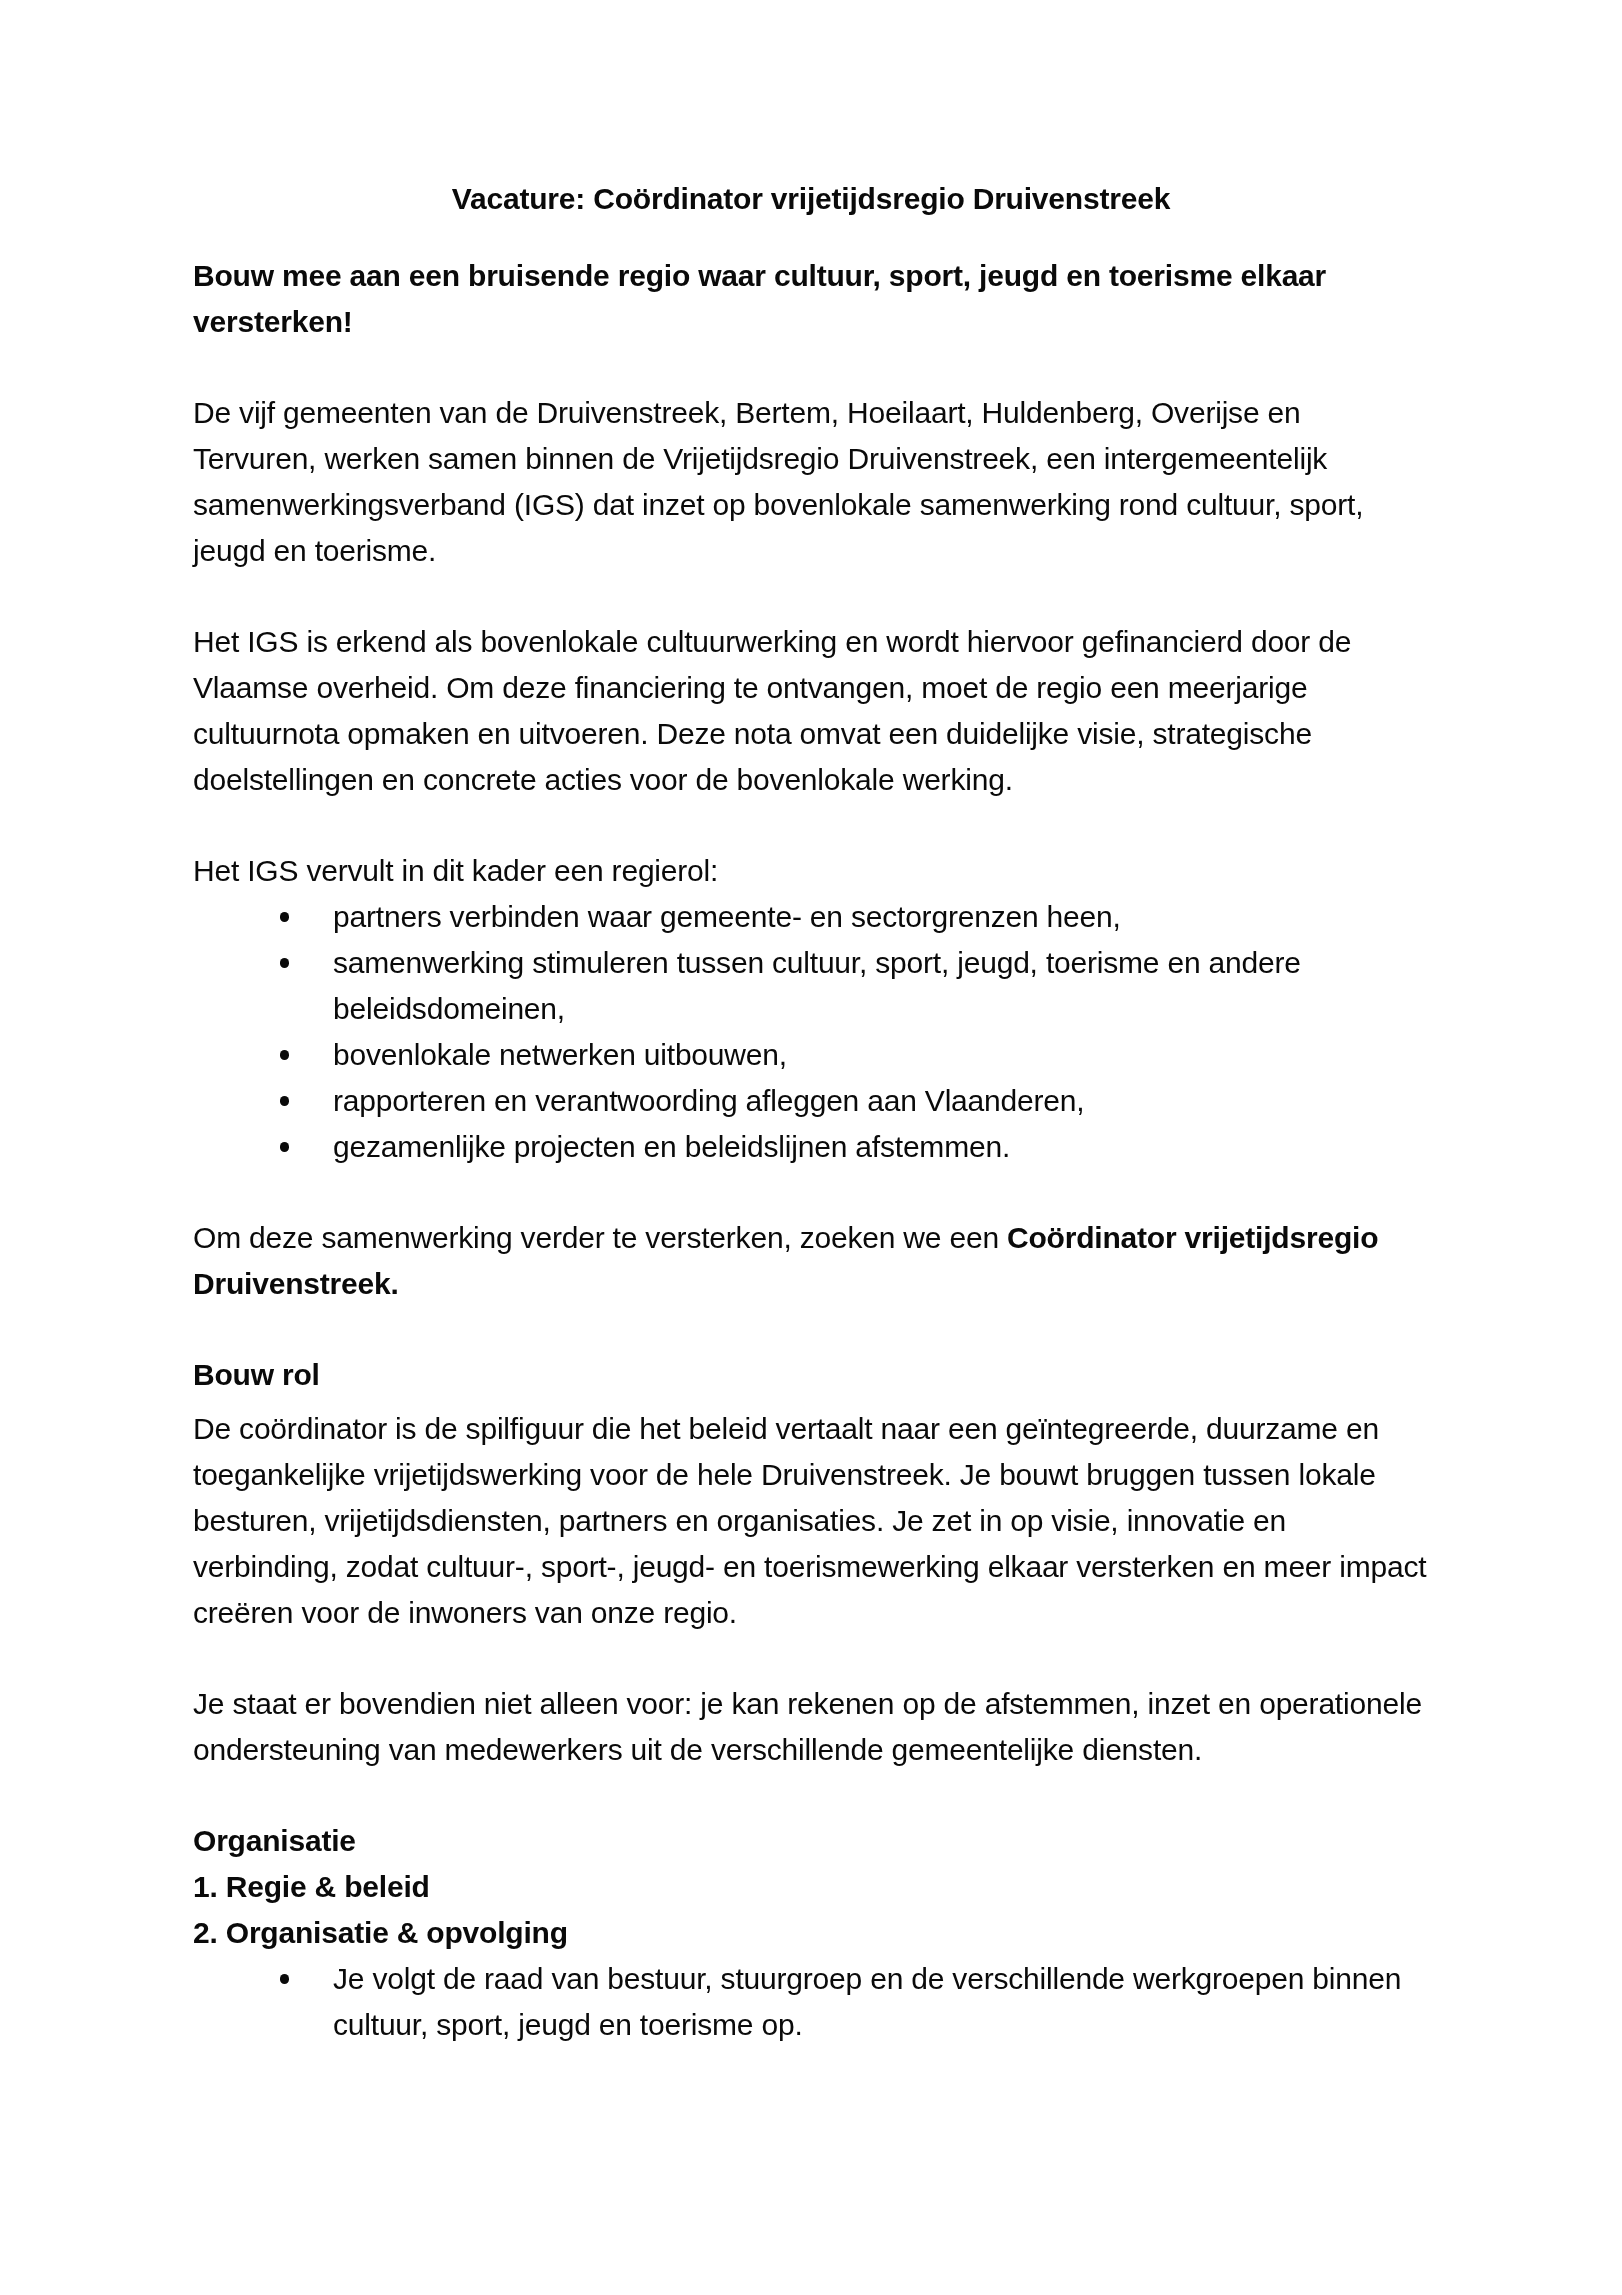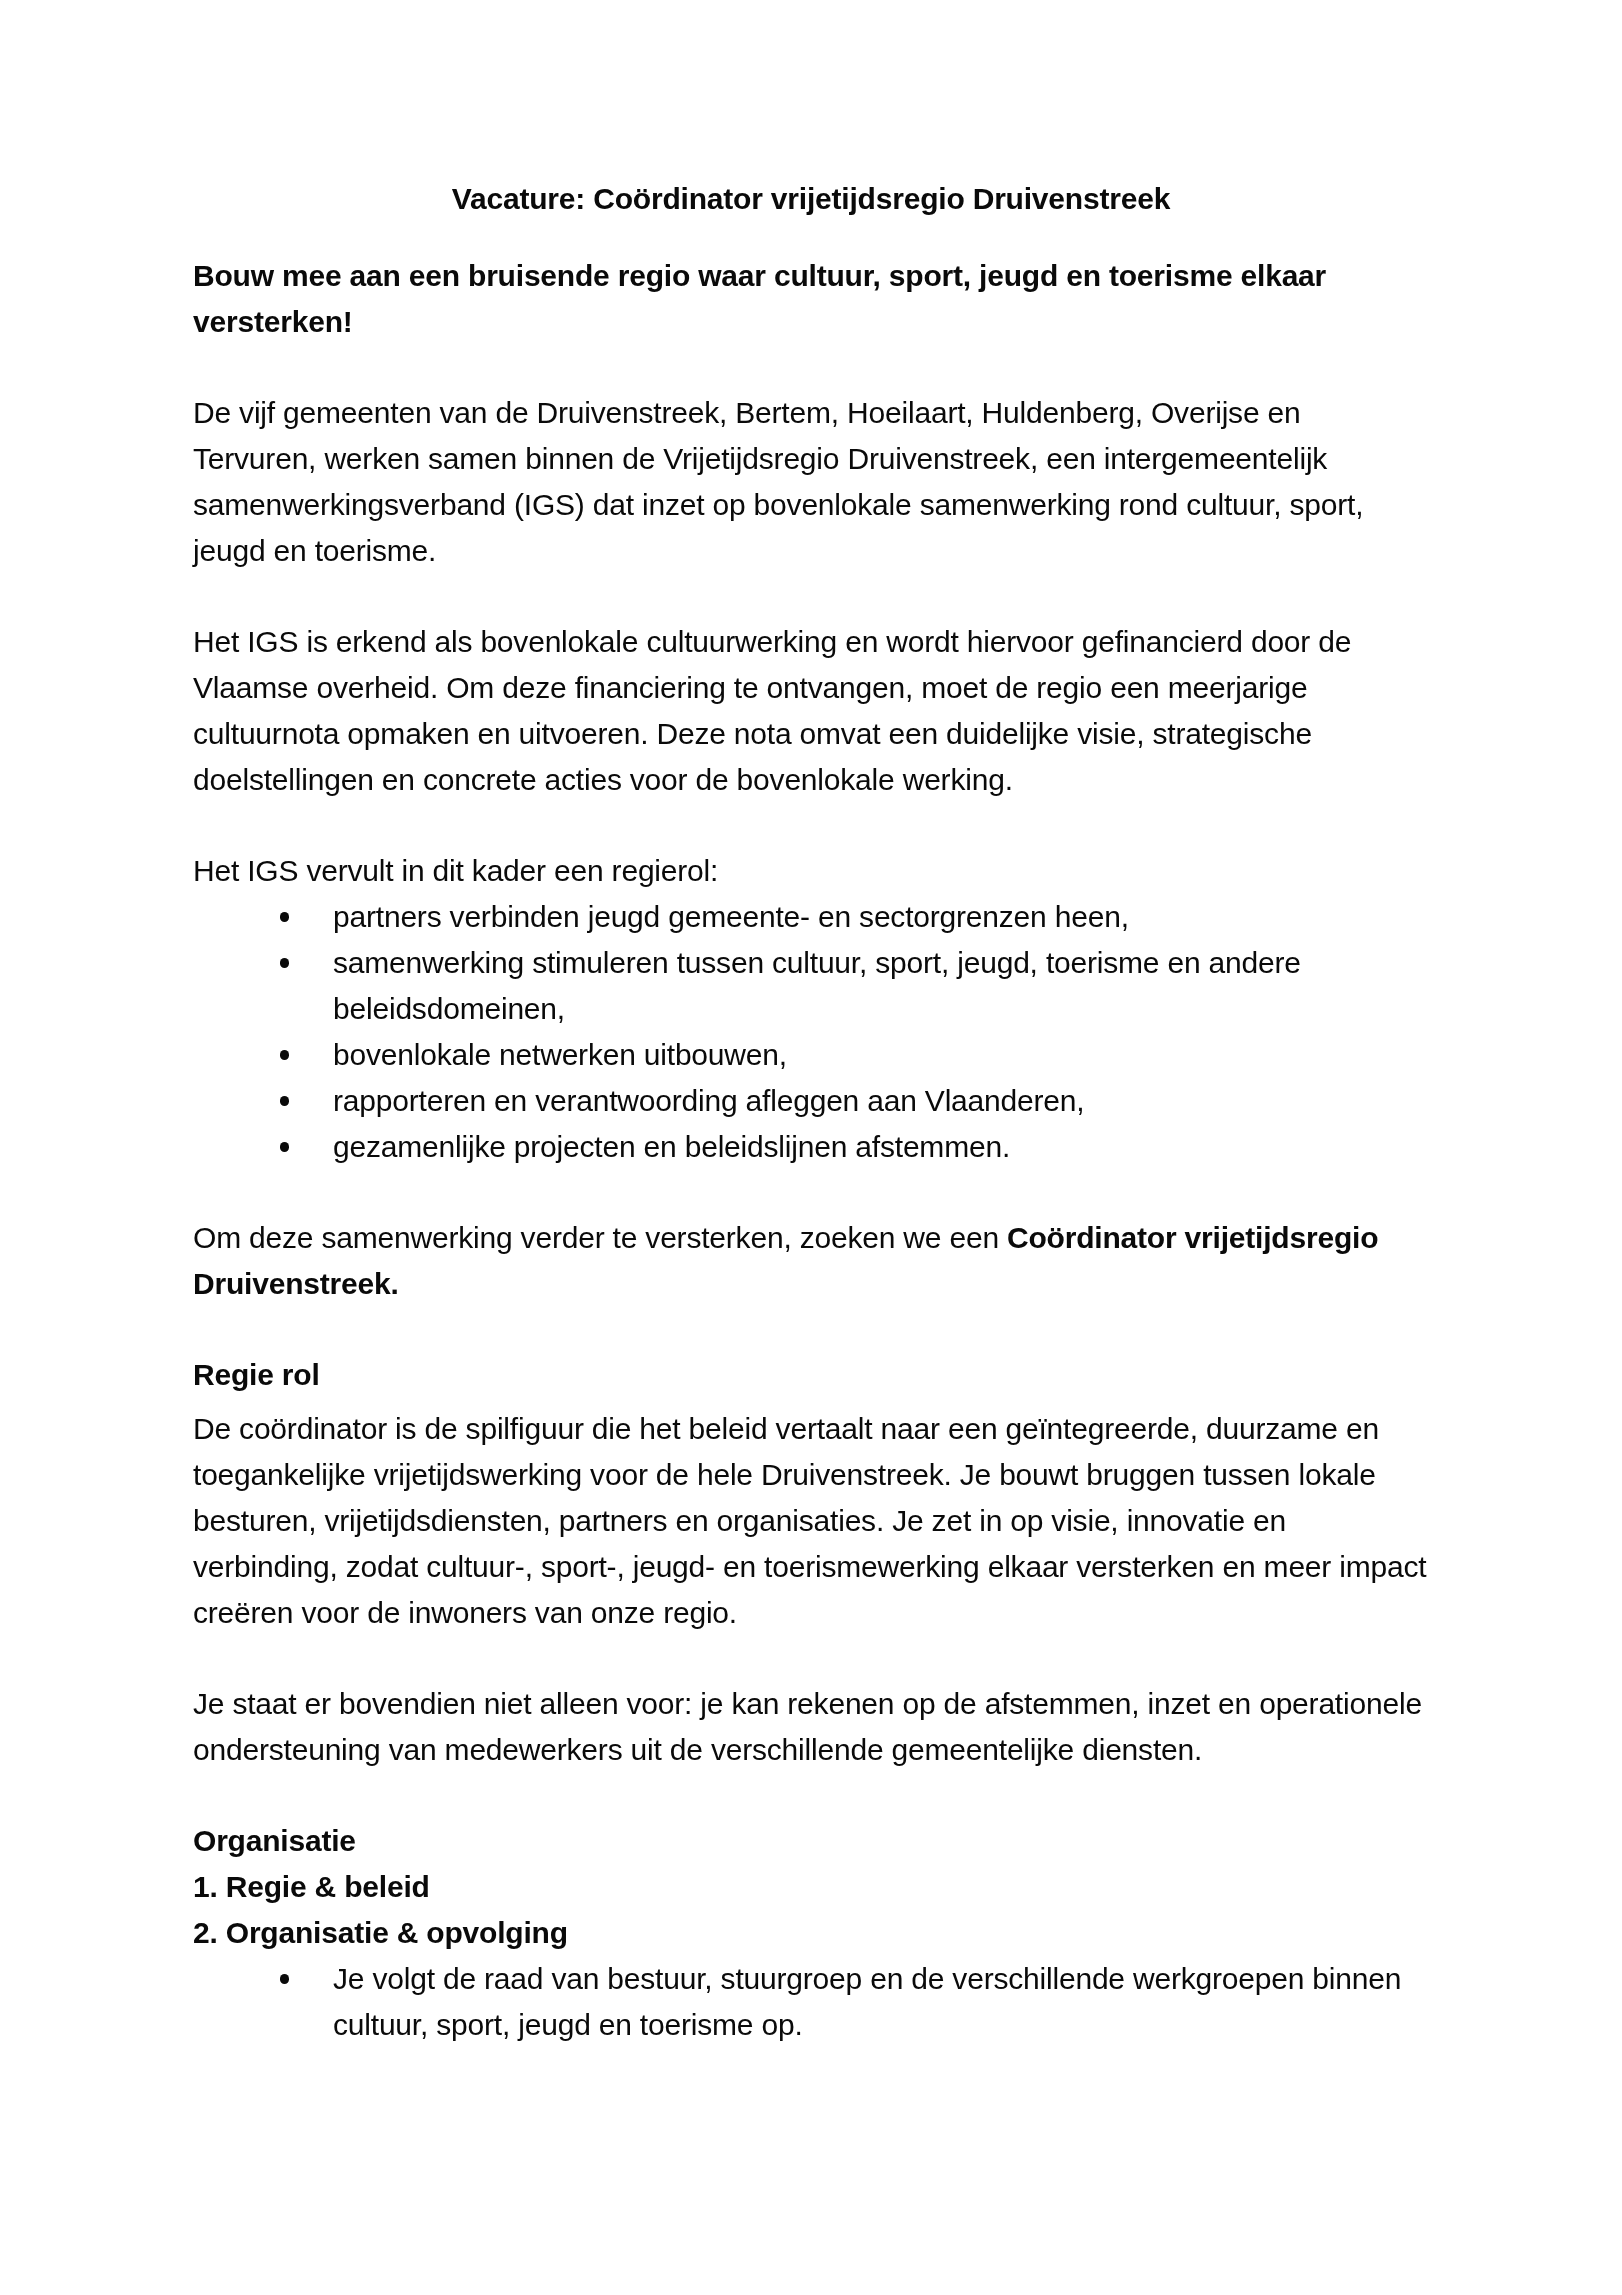--- a/index.html
+++ b/index.html
@@ -69,21 +69,21 @@
     <p class="b">Bouw mee aan een bruisende regio waar cultuur, sport, jeugd en toerisme elkaar versterken!</p>
 
     <p>De vijf gemeenten van de Druivenstreek, Bertem, Hoeilaart, Huldenberg, Overijse en Tervuren, werken samen binnen de Vrijetijdsregio Druivenstreek, een intergemeentelijk samenwerkingsverband (IGS) dat inzet op bovenlokale samenwerking rond cultuur, sport, jeugd en toerisme.</p>
 
     <p>Het IGS is erkend als bovenlokale cultuurwerking en wordt hiervoor gefinancierd door de Vlaamse overheid. Om deze financiering te ontvangen, moet de regio een meerjarige cultuurnota opmaken en uitvoeren. Deze nota omvat een duidelijke visie, strategische doelstellingen en concrete acties voor de bovenlokale werking.</p>
 
     <p class="tight">Het IGS vervult in dit kader een regierol:</p>
     <ul class="bullets">
       <li>
         <span class="dot"></span>
-        <span>partners verbinden jeugd gemeente- en sectorgrenzen heen,</span>
+        <span>partners verbinden waar gemeente- en sectorgrenzen heen,</span>
       </li>
       <li>
         <span class="dot"></span>
         <span>samenwerking stimuleren tussen cultuur, sport, jeugd, toerisme en andere beleidsdomeinen,</span>
       </li>
       <li>
         <span class="dot"></span>
         <span>bovenlokale netwerken uitbouwen,</span>
       </li>
       <li>
@@ -91,21 +91,21 @@
         <span>rapporteren en verantwoording afleggen aan Vlaanderen,</span>
       </li>
       <li>
         <span class="dot"></span>
         <span>gezamenlijke projecten en beleidslijnen afstemmen.</span>
       </li>
     </ul>
 
     <p><span>Om deze samenwerking verder te versterken, zoeken we een </span><span class="b">Coördinator vrijetijdsregio Druivenstreek.</span></p>
 
-    <div class="heading">Regie rol</div>
+    <div class="heading">Bouw rol</div>
     <p>De coördinator is de spilfiguur die het beleid vertaalt naar een geïntegreerde, duurzame en toegankelijke vrijetijdswerking voor de hele Druivenstreek. Je bouwt bruggen tussen lokale besturen, vrijetijdsdiensten, partners en organisaties. Je zet in op visie, innovatie en verbinding, zodat cultuur-, sport-, jeugd- en toerismewerking elkaar versterken en meer impact creëren voor de inwoners van onze regio.</p>
 
     <p>Je staat er bovendien niet alleen voor: je kan rekenen op de afstemmen, inzet en operationele ondersteuning van medewerkers uit de verschillende gemeentelijke diensten.</p>
 
     <div class="heading">Organisatie</div>
 
     <div class="heading">1. Regie &amp; beleid</div>
     <ul class="bullets flush">
     </ul>
 

